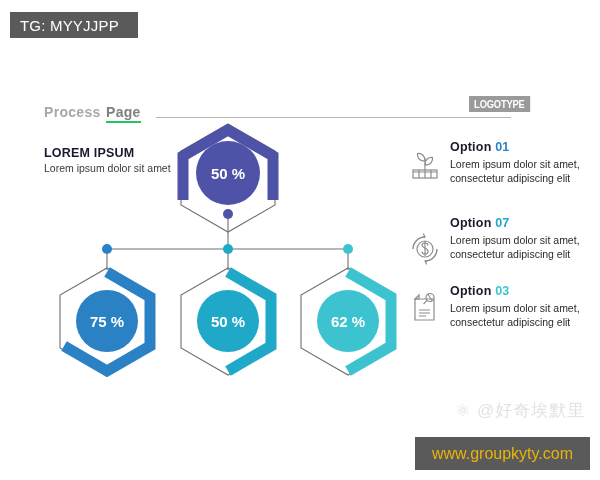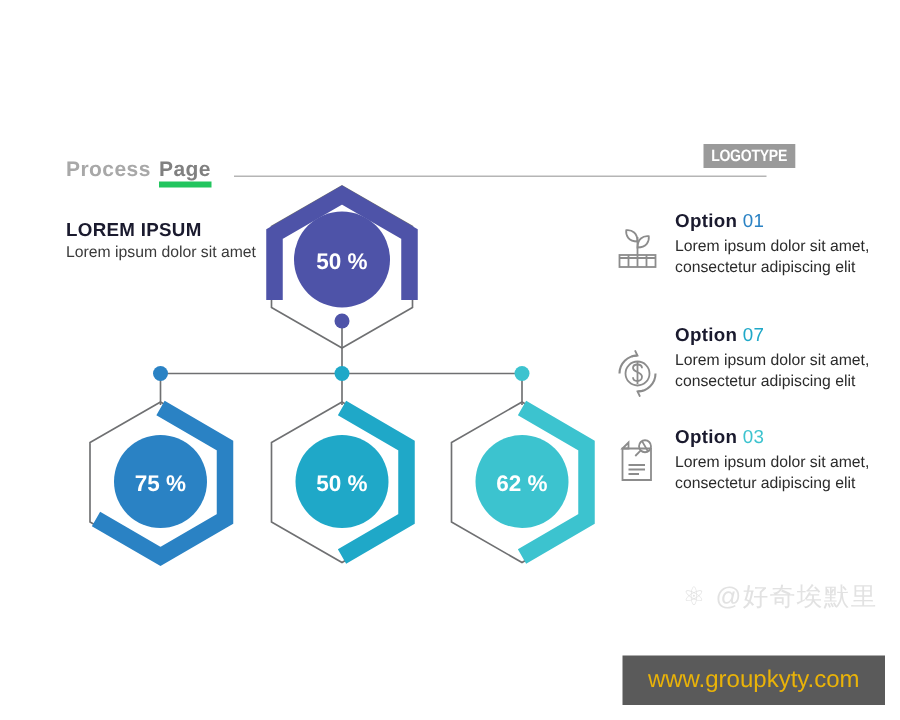--- a/index.html
+++ b/index.html
@@ -66,21 +66,21 @@
     color: #a8a8a8;
     letter-spacing: 0.3px;
   }
   .hdr-page {
     position: absolute;
     left: 62px;
     top: 0;
     font-size: 14px;
     font-weight: bold;
     color: #808080;
-    border-bottom: 4px solid #22c55e;
+    border-bottom: 2px solid #22c55e;
     padding-bottom: 1px;
     letter-spacing: 0.3px;
   }
   #hdr-rule {
     position: absolute;
     left: 112px;
     top: 13px;
     width: 355px;
     height: 1px;
     background: #b5b5b5;
@@ -141,49 +141,52 @@
     width: 160px;
   }
   .option-title {
     font-size: 12.5px;
     font-weight: bold;
     color: #1a1a2e;
     margin: 0 0 3px 0;
     letter-spacing: 0.2px;
   }
   .option-num {
-    font-weight: normal;
+    font-weight: bold;
   }
   .option-body {
     font-size: 10.5px;
     line-height: 1.35;
     color: #2b2b2b;
   }
   .option-icon {
     position: absolute;
     width: 38px;
     height: 38px;
   }
 
   
   #cjk-watermark {
     position: absolute;
     left: 455px;
-    top: 386px;
+    top: 399px;
     font-size: 17px;
     color: #e2e2e2;
     white-space: nowrap;
     letter-spacing: 1px;
   }
 </style>
 </head>
 <body>
 
 <div id="root">
 
+  <div id="tg-badge">
+    <span>TG: MYYJJPP</span>
+  </div>
 
   <div id="slide-header">
     <span class="hdr-process">Process</span>
     <span class="hdr-page">Page</span>
     <div id="hdr-rule"></div>
   </div>
   <div id="logotype">
     <span>LOGOTYPE</span>
   </div>
 

